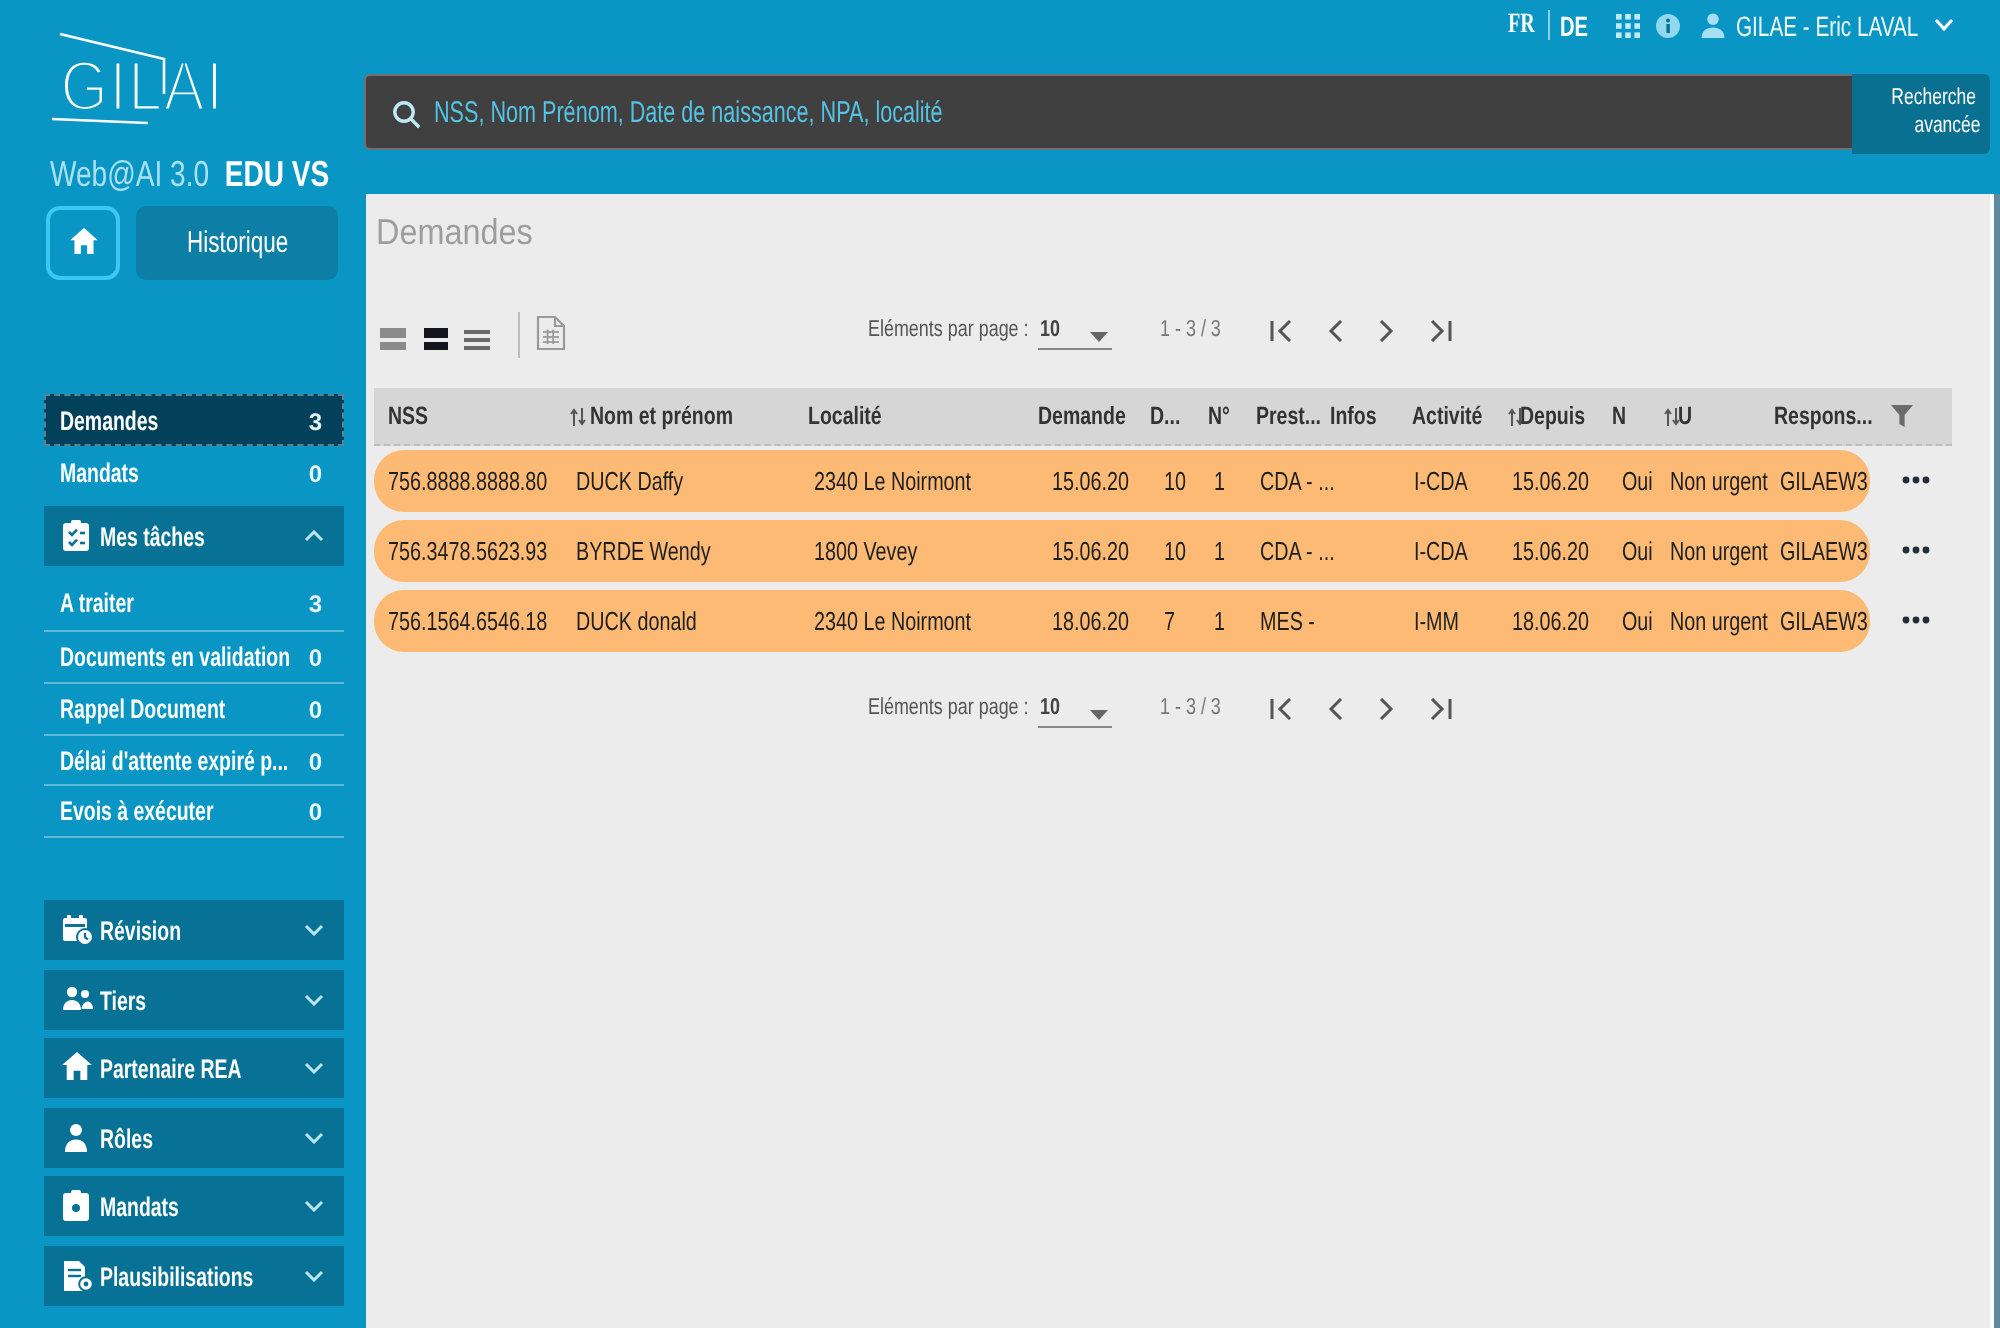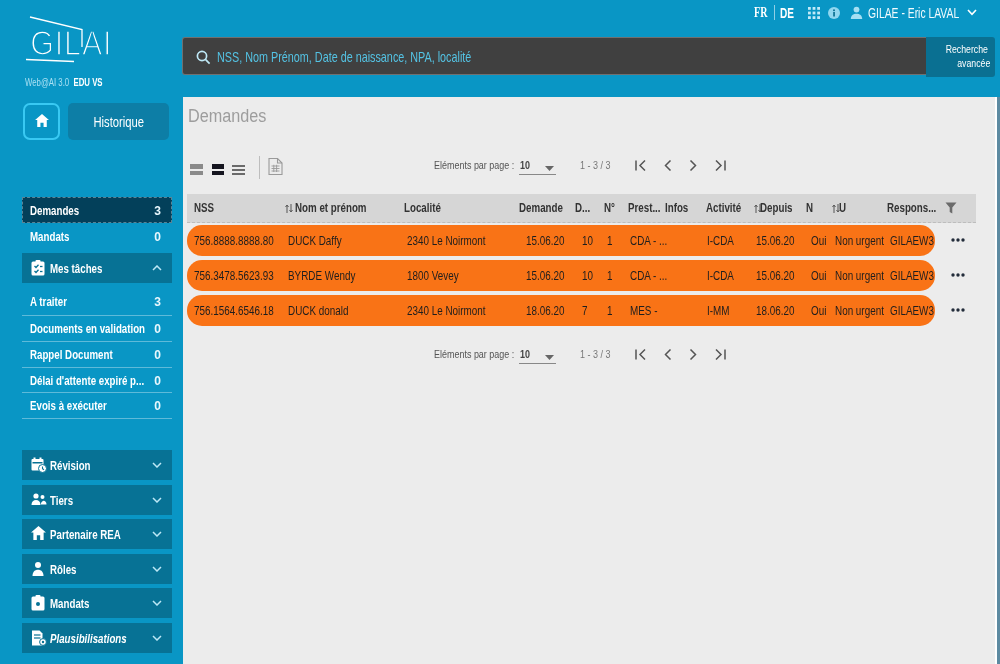--- a/index.html
+++ b/index.html
@@ -4,21 +4,21 @@
 <style>
 * { margin:0; padding:0; box-sizing:border-box; }
 html,body { width:1000px; height:664px; overflow:hidden; }
 body { font-family:"Liberation Sans", sans-serif; background:#0996c5; position:relative; }
 .abs { position:absolute; }
 .cx { display:inline-block; transform-origin:0 50%; white-space:nowrap; }
 .ctr { display:inline-block; transform-origin:50% 50%; white-space:nowrap; }
 
 
 #header { position:absolute; left:0; top:0; width:1000px; height:97px; background:#0996c5; }
-#webai { position:absolute; left:25px; top:77px; font-size:10px; color:#a9e0f3; white-space:nowrap; }
+#webai { position:absolute; left:25px; top:77px; font-size:18px; color:#a9e0f3; white-space:nowrap; }
 #webai b { color:#ffffff; font-weight:bold; }
 
 #searchbox { position:absolute; left:182px; top:37px; width:797px; height:38px; background:#404040; border:1px solid rgba(255,255,255,0.25); border-radius:3px; }
 #searchph { position:absolute; left:34px; top:10px; font-size:15px; color:#54c3e4; }
 #advbtn { position:absolute; left:727px; top:-1px; width:69px; height:40px; background:#0a7092; border-radius:0 3px 3px 0; color:#fff; font-size:11.5px; text-align:right; padding-top:6px; line-height:13.5px;margin-left:16px; }
 
 .tr-txt { position:absolute; top:5px; color:#fff; font-size:14px; font-weight:bold; }
 #username { position:absolute; left:868px; top:5px; color:#f2fbfe; font-size:14px; font-weight:normal; white-space:nowrap; }
 
 
@@ -39,21 +39,21 @@
 
 
 #content { position:absolute; left:183px; top:97px; width:813px; height:567px; background:#ececec; }
 #title { position:absolute; left:5px; top:9px; font-size:18px; color:#9d9d9d; transform:scaleX(0.9); transform-origin:0 0; }
 .pgtext { position:absolute; font-size:11.5px; color:#555; white-space:nowrap; }
 
 
 #tbl { position:absolute; left:4px; top:97px; width:788.5px; }
 #thead { position:absolute; left:0; top:0; width:788.5px; height:28.5px; background:#d6d6d6; border-bottom:1px dashed #bdbdbd; }
 .th { position:absolute; top:7px; font-size:12.5px; font-weight:bold; color:#333; white-space:nowrap; transform:scaleX(0.78); transform-origin:0 50%; }
-.row { position:absolute; left:0; width:748px; height:31.5px; background:#f97316;border-radius:15px; }
+.row { position:absolute; left:0; width:748px; height:31.5px; background:#fdba74;border-radius:15px; }
 .td { position:absolute; top:8.5px; font-size:13px; color:#1e1e1e; white-space:nowrap; transform:scaleX(0.76); transform-origin:0 50%; }
 
 
 #scrollstrip { position:absolute; right:0; top:97px; width:5px; height:567px; background:#ffffff; }
 #scrollthumb { position:absolute; right:0; top:0; width:3.5px; height:567px; background:#5d8aa1; }
 </style>
 </head>
 <body>
 
 <div id="header">
@@ -219,21 +219,21 @@
       <rect x="0.5" y="1.5" width="13" height="14" rx="1.5" fill="#ffffff"></rect>
       <rect x="4.5" y="0" width="5" height="3" rx="1" fill="#ffffff"></rect>
       <circle cx="7" cy="9" r="2" fill="#077295"></circle>
     </svg>
     <span class="lbl">Mandats</span>
     <svg class="chev" width="10" height="6" viewBox="0 0 10 6">
         <path d="M1 1 L5 5 L9 1" fill="none" stroke="#bce8f6" stroke-width="1.5"></path>
       </svg>
   </div>
 
-  <div class="mhead" style="top:526px;font-style:italic;">
+  <div class="mhead" style="top:526px;">
     <svg class="micon" width="16" height="16" viewBox="0 0 16 16">
       <path d="M1 0.5 L8.5 0.5 L11.5 3.5 L11.5 15.5 L1 15.5 Z" fill="#ffffff"></path>
       <line x1="3" y1="5" x2="9.5" y2="5" stroke="#077295" stroke-width="1.2"></line>
       <line x1="3" y1="8" x2="9.5" y2="8" stroke="#077295" stroke-width="1.2"></line>
       <circle cx="12" cy="12" r="3.4" fill="#ffffff" stroke="#077295" stroke-width="1"></circle>
       <circle cx="12" cy="12" r="1.2" fill="#077295"></circle>
     </svg>
     <span class="lbl">Plausibilisations</span>
     <svg class="chev" width="10" height="6" viewBox="0 0 10 6">
         <path d="M1 1 L5 5 L9 1" fill="none" stroke="#bce8f6" stroke-width="1.5"></path>

